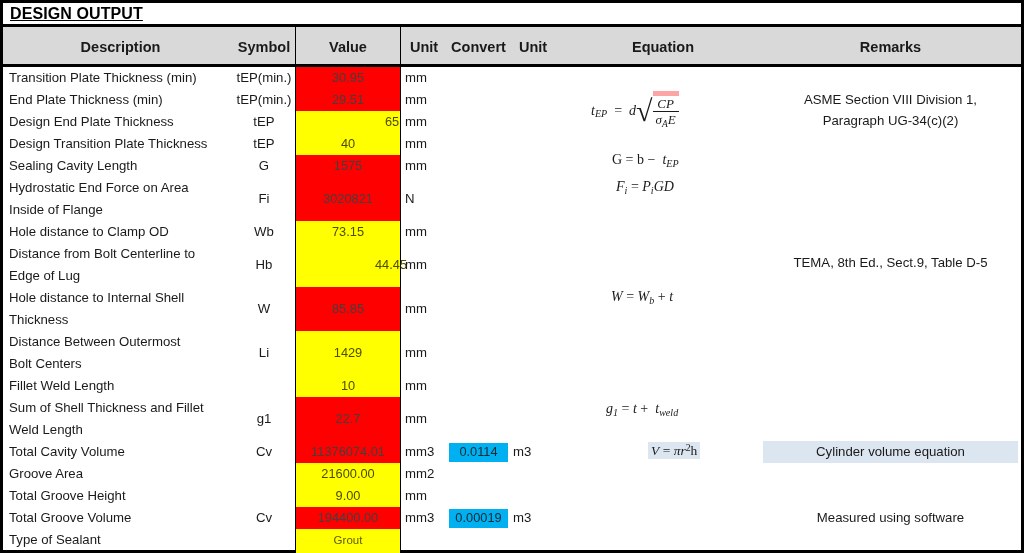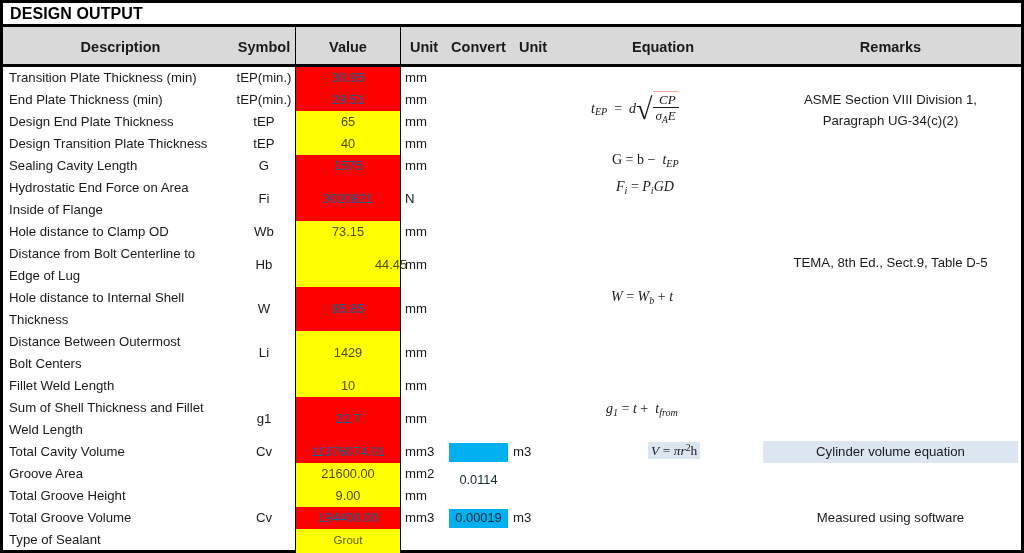--- a/index.html
+++ b/index.html
@@ -32,20 +32,21 @@
     box-sizing: border-box;
     border-bottom: 3px solid #000000;
     background: #ffffff;
   }
   #title-text {
     position: absolute;
     left: 7px; top: 2px;
     font-size: 16px;
     font-weight: bold;
     color: #000000;
+    text-decoration: underline;
     letter-spacing: 0.1px;
     white-space: nowrap;
   }
 
   
   #header-row {
     position: absolute;
     left: 0; top: 24px;
     width: 1018px;
     height: 40px;
@@ -122,21 +123,21 @@
     left: 229px;
     width: 64px;
     text-align: center;
   }
   .val {
     left: 293px;
     width: 104px;
     text-align: center;
     font-size: 12.8px;
   }
-  .val.on-red    { color: #0369a1; }
+  .val.on-red    { color: #404040; }
   .val.on-yellow { color: #4d4d00; }
   .val.small     { font-size: 11.5px; color: #5c5c00; }
   .unit {
     left: 402px;
     text-align: left;
   }
   .conv {
     left: 446px;
     width: 59px;
     text-align: center;
@@ -197,24 +198,23 @@
     line-height: 15px;
   }
   .frac .den {
     display: block;
     font-size: 13px;
     font-style: italic;
     padding: 0 3px;
     line-height: 16px;
   }
   .overbar {
-    border-top: 1px solid #fca5a5;
+    border-top: 5px solid #fca5a5;
     display: inline-block;
     padding-top: 1px;
-    text-align: right;
   }
   .eq-hl { background: #dce6f1; padding: 1px 3px; }
 </style>
 </head>
 <body>
 
 <div id="sheet">
 
   <div id="title-band">
     <span id="title-text">DESIGN OUTPUT</span>
@@ -258,21 +258,21 @@
     <span class="cell val on-red" style="top:0px;">30.95</span>
     <span class="cell unit" style="top:0px;">mm</span>
 
     <span class="cell desc" style="top:22px;">End Plate Thickness (min)</span>
     <span class="cell sym" style="top:22px;">tEP(min.)</span>
     <span class="cell val on-red" style="top:22px;">29.51</span>
     <span class="cell unit" style="top:22px;">mm</span>
 
     <span class="cell desc" style="top:44px;">Design End Plate Thickness</span>
     <span class="cell sym" style="top:44px;">tEP</span>
-    <span class="cell val on-yellow" style="top:44px;">65</span>
+    <span class="cell val on-yellow" style="top:44px;padding-left:44px;">65</span>
     <span class="cell unit" style="top:44px;">mm</span>
 
     <span class="cell desc" style="top:66px;">Design Transition Plate Thickness</span>
     <span class="cell sym" style="top:66px;">tEP</span>
     <span class="cell val on-yellow" style="top:66px;">40</span>
     <span class="cell unit" style="top:66px;">mm</span>
 
     <span class="cell desc" style="top:88px;">Sealing Cavity Length</span>
     <span class="cell sym" style="top:88px;">G</span>
     <span class="cell val on-red" style="top:88px;">1575</span>
@@ -314,21 +314,21 @@
     <span class="cell desc" style="top:330px;">Sum of Shell Thickness and Fillet</span>
     <span class="cell desc" style="top:352px;">Weld Length</span>
     <span class="cell sym" style="top:341px;">g1</span>
     <span class="cell val on-red" style="top:341px;">22.7</span>
     <span class="cell unit" style="top:341px;">mm</span>
 
     <span class="cell desc" style="top:374px;">Total Cavity Volume</span>
     <span class="cell sym" style="top:374px;">Cv</span>
     <span class="cell val on-red" style="top:374px;">11376074.01</span>
     <span class="cell unit" style="top:374px;">mm3</span>
-    <span class="cell conv" style="top:374px;margin-top:28px;">0.0114</span>
+    <span class="cell conv" style="top:374px;">0.0114</span>
     <span class="cell unit2" style="top:374px;">m3</span>
 
     <span class="cell desc" style="top:396px;">Groove Area</span>
     <span class="cell val on-yellow" style="top:396px;">21600.00</span>
     <span class="cell unit" style="top:396px;">mm2</span>
 
     <span class="cell desc" style="top:418px;">Total Groove Height</span>
     <span class="cell val on-yellow" style="top:418px;">9.00</span>
     <span class="cell unit" style="top:418px;">mm</span>
 
@@ -355,21 +355,21 @@
 
     <div class="eq" style="left:613px; top:112px; font-size:14px;">
       <i>F</i><span class="sub">i</span> = <i>P</i><span class="sub">i</span><i>GD</i>
     </div>
 
     <div class="eq" style="left:608px; top:222px; font-size:14px;">
       <i>W</i> = <i>W</i><span class="sub">b</span> + <i>t</i>
     </div>
 
     <div class="eq" style="left:603px; top:334px; font-size:14px;">
-      <i>g</i><span class="sub">1</span> = <i>t</i> + &nbsp;<i>t</i><span class="sub">from</span>
+      <i>g</i><span class="sub">1</span> = <i>t</i> + &nbsp;<i>t</i><span class="sub">weld</span>
     </div>
 
     <div class="eq" style="left:625px; top:375px; font-size:13.5px;padding-left:20px;">
       <span class="eq-hl"><i>V</i> = <i>πr</i><span class="sup">2</span>h</span>
     </div>
 
     <div class="cell remark" style="top:22px; height:auto; line-height:21px;">
       <span>ASME Section VIII Division 1,</span><br>
       <span>Paragraph UG-34(c)(2)</span>
     </div>

